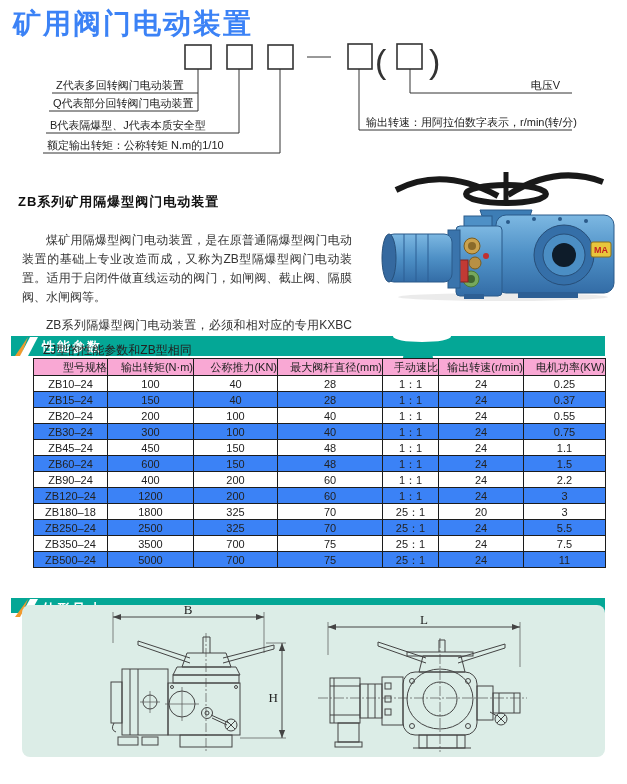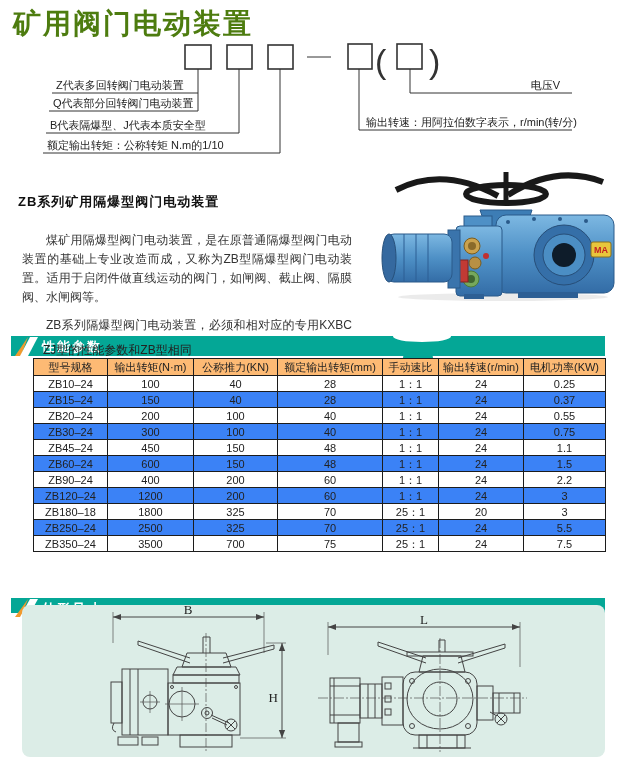--- a/index.html
+++ b/index.html
@@ -3,21 +3,21 @@
 <meta charset="utf-8">
 <style>
   html,body{margin:0;padding:0;}
   body{
     width:627px;height:784px;position:relative;background:#ffffff;
     font-family:"Liberation Sans",sans-serif;color:#222;overflow:hidden;
   }
   
   #page-title{
     position:absolute;left:13px;top:5px;font-size:28px;font-weight:bold;
-    color:#4d7c0f;letter-spacing:2px;white-space:nowrap;
+    color:#3b82f6;letter-spacing:2px;white-space:nowrap;
   }
   
   #code-diagram{position:absolute;left:0;top:36px;}
   #code-diagram text{font-size:11px;fill:#222;font-family:"Liberation Sans",sans-serif;}
   #code-diagram .ln{stroke:#333;stroke-width:1;fill:none;}
   #code-diagram .bx{stroke:#333;stroke-width:1.6;fill:#fff;}
   #code-diagram .paren{font-size:34px;fill:#333;}
   
   #zb-heading{position:absolute;left:18px;top:193px;font-size:13px;font-weight:bold;color:#111;letter-spacing:1px;}
   #zb-paragraphs{position:absolute;left:13px;top:222px;width:348px;font-size:12px;line-height:19px;color:#333;text-align:justify;}
@@ -35,21 +35,21 @@
   
   #spec-note{position:absolute;left:20px;top:342px;font-size:12px;color:#222;margin-left:23px;}
   #spec-table{
     position:absolute;left:33px;top:358px;width:572px;border-collapse:collapse;
     font-size:11px;color:#222;table-layout:fixed;
   }
   #spec-table th,#spec-table td{
     border:1px solid #1c1c1c;text-align:center;padding:0;height:15px;
     font-weight:normal;line-height:14px;overflow:hidden;white-space:nowrap;
   }
-  #spec-table th{background:#fdba74;height:16px;}
+  #spec-table th{background:#f9a8d4;height:16px;text-align:right;}
   #spec-table tr.alt td{background:#3b82f6;}
   
   #dim-panel{
     position:absolute;left:22px;top:605px;width:583px;height:152px;
     background:#dcede7;border-radius:8px;
   }
   #dim-drawings{position:absolute;left:0;top:0;}
   #dim-drawings .dl{stroke:#444;stroke-width:1;fill:none;}
   #dim-drawings .thin{stroke:#555;stroke-width:0.7;fill:none;}
   #dim-drawings text{font-family:"Liberation Serif",serif;font-size:13px;fill:#222;}
@@ -170,21 +170,21 @@
     <col style="width:105px">
       <col style="width:56px">
       <col style="width:85px">
       <col style="width:82px">
   </colgroup>
   <thead>
       <tr id="spec-head">
         <th>型号规格</th>
         <th>输出转矩(N·m)</th>
         <th>公称推力(KN)</th>
-        <th>额定输出转矩(mm)</th>
+        <th>最大阀杆直径(mm)</th>
         <th>手动速比</th>
         <th>输出转速(r/min)</th>
         <th>电机功率(KW)</th>
       </tr>
     </thead>
   <tbody id="spec-body">
       <tr>
         <td>ZB10–24</td>
         <td>100</td>
         <td>40</td>
@@ -275,20 +275,29 @@
         <td>5.5</td>
       </tr>
       <tr>
         <td>ZB350–24</td>
         <td>3500</td>
         <td>700</td>
         <td>75</td>
         <td>25：1</td>
         <td>24</td>
         <td>7.5</td>
+      </tr>
+      <tr class="alt">
+        <td>ZB500–24</td>
+        <td>5000</td>
+        <td>700</td>
+        <td>75</td>
+        <td>25：1</td>
+        <td>24</td>
+        <td>11</td>
       </tr>
     </tbody>
 </table>
 
 <div class="section-bar" id="dim-bar" style="top:578px;height:15px">
   <svg class="bar-icon" width="36" height="19" viewBox="0 0 36 19">
     <polygon points="2,19 15,1 8,19" fill="#f09a2e"></polygon>
     <polygon points="7,19 17,1 25,1 15,19" fill="#ffffff"></polygon>
   </svg>
   <span class="bar-label">外形尺寸</span>

